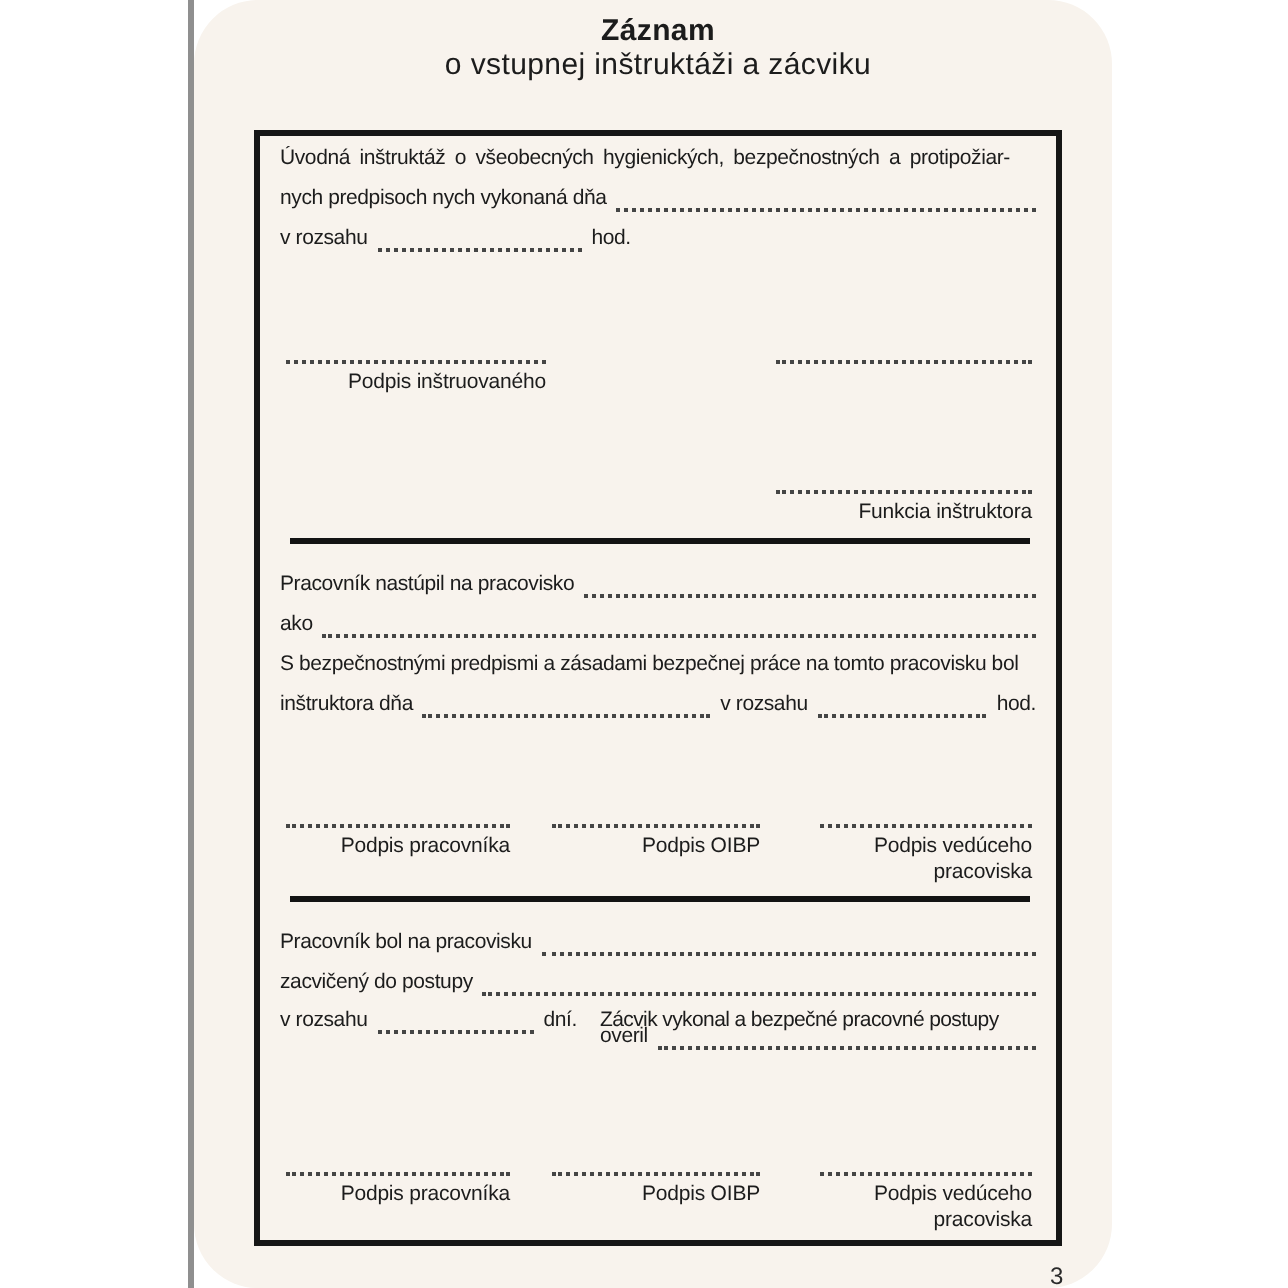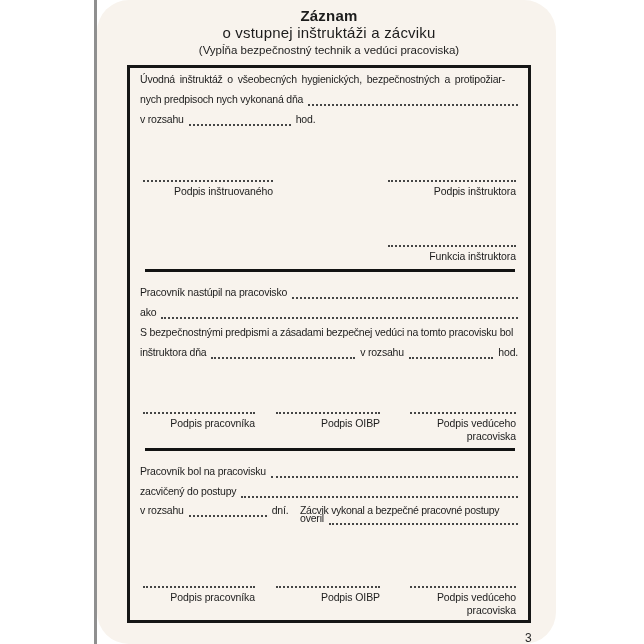--- a/index.html
+++ b/index.html
@@ -55,21 +55,20 @@
 </head>
 <body>
 
 <div class="page-edge"></div>
 
 <div class="page">
 
   <div class="hdr">
     <div class="t1">Záznam</div>
     <div class="t2">o vstupnej inštruktáži a zácviku</div>
-    <div class="sub">(Vypĺňa bezpečnostný technik a vedúci pracoviska)</div>
   </div>
 
   <div class="box">
 
     <div class="row just" style="top:5px">
       <span class="lbl">Úvodná inštruktáž o všeobecných hygienických, bezpečnostných a protipožiar-</span>
     </div>
     <div class="row" style="top:25px">
       <span class="lbl">nych predpisoch nych vykonaná dňa</span>
       <span class="dots"></span>
@@ -79,39 +78,38 @@
       <span class="dots fixed" style="width:102px"></span>
       <span class="suffix">hod.</span>
     </div>
 
     <div class="sig" style="left:13px;top:112px;width:130px">
       <div class="sig-line"></div>
       <div class="sig-label">Podpis inštruovaného</div>
     </div>
     <div class="sig" style="left:258px;top:112px;width:128px">
       <div class="sig-line"></div>
-      <div class="sig-label">Podpis inštruktora</div>
     </div>
     <div class="sig" style="left:258px;top:177px;width:128px">
       <div class="sig-line"></div>
       <div class="sig-label">Funkcia inštruktora</div>
     </div>
 
     <div class="divider" style="top:201px"></div>
 
     <div class="row" style="top:218px">
       <span class="lbl">Pracovník nastúpil na pracovisko</span>
       <span class="dots"></span>
     </div>
     <div class="row" style="top:238px">
       <span class="lbl">ako</span>
       <span class="dots"></span>
     </div>
     <div class="row" style="top:258px">
-      <span class="lbl">S bezpečnostnými predpismi a zásadami bezpečnej vedúci na tomto pracovisku bol</span>
+      <span class="lbl">S bezpečnostnými predpismi a zásadami bezpečnej práce na tomto pracovisku bol</span>
     </div>
     <div class="row" style="top:278px">
       <span class="lbl">inštruktora dňa</span>
       <span class="dots mid" style="flex:1.7"></span>
       <span class="lbl">v rozsahu</span>
       <span class="dots"></span>
       <span class="suffix">hod.</span>
     </div>
 
     <div class="sig" style="left:13px;top:344px;width:112px">

